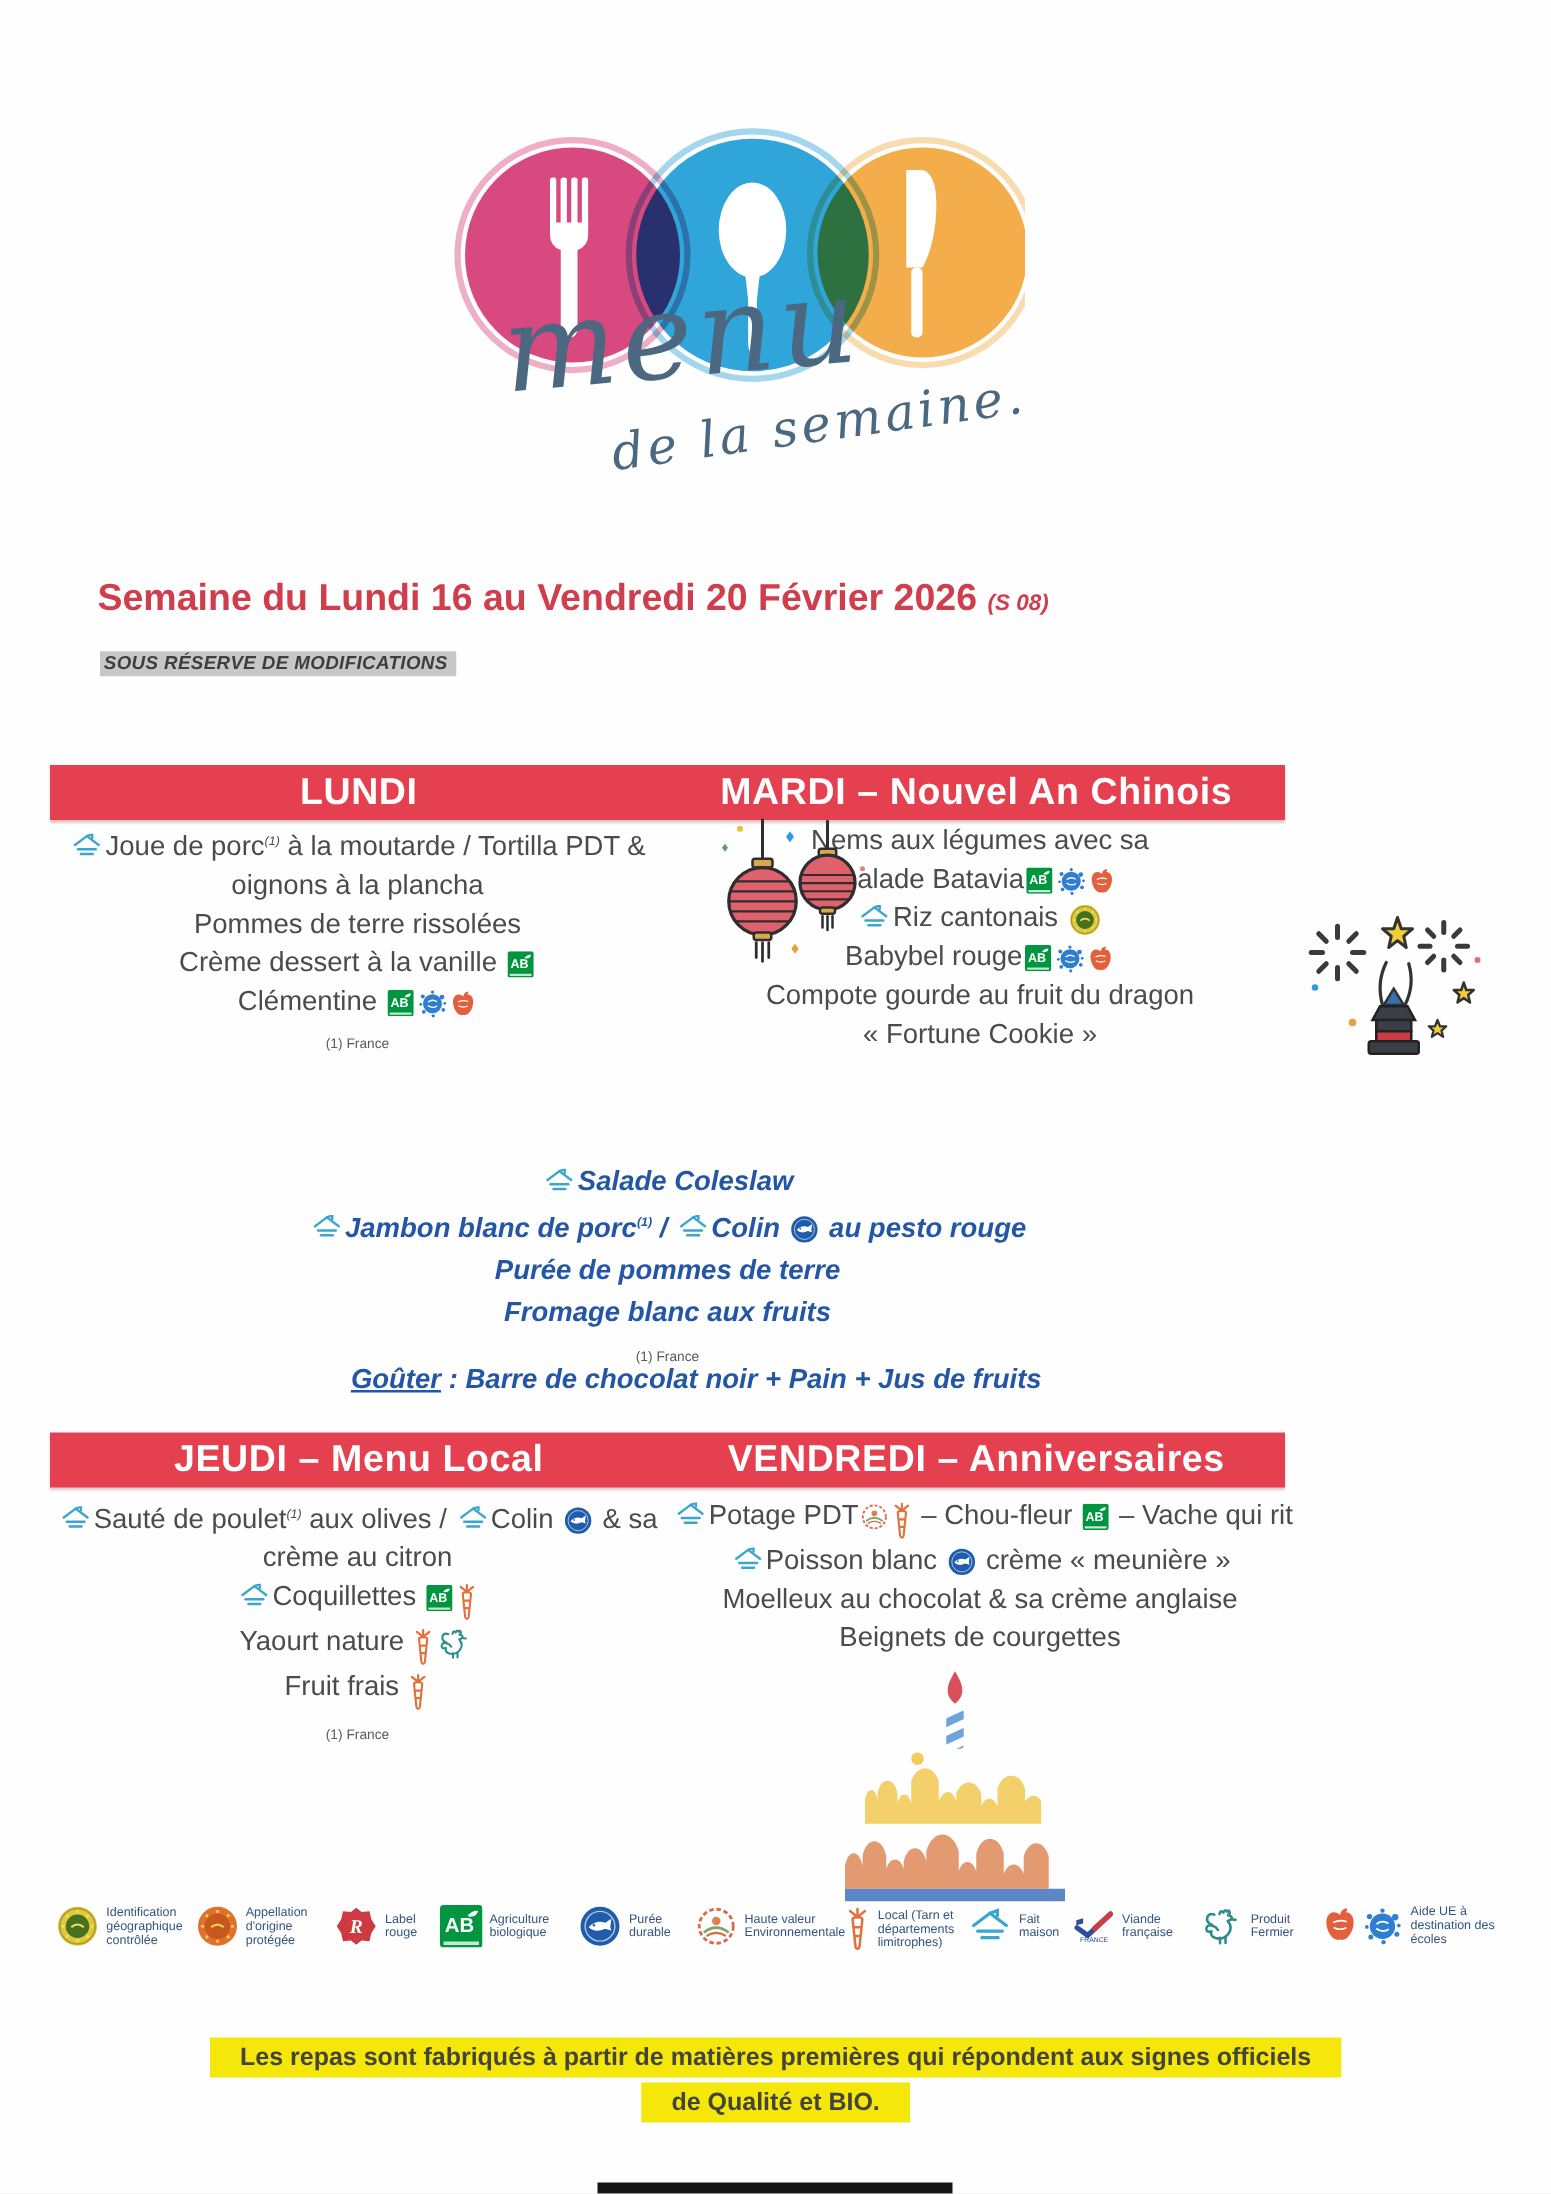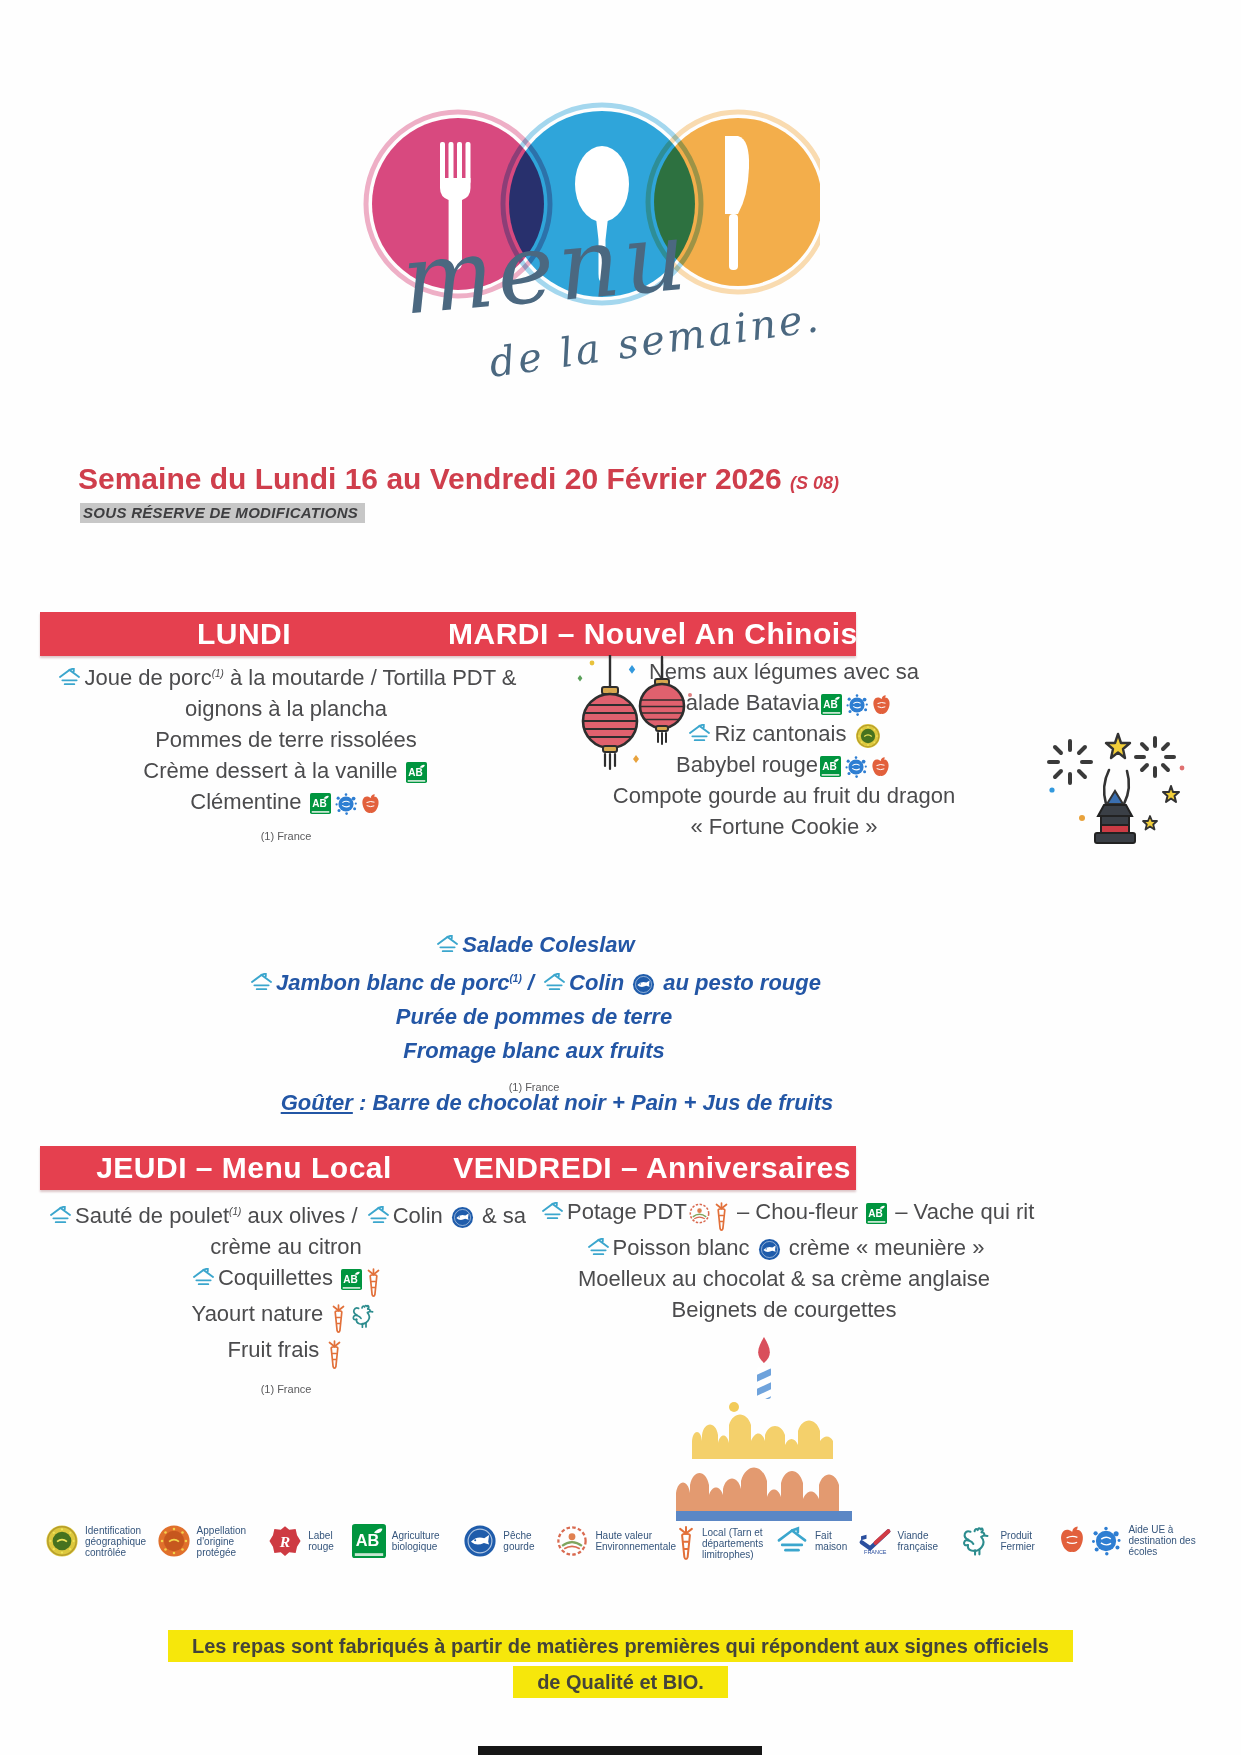--- a/index.html
+++ b/index.html
@@ -12,25 +12,25 @@
   .logo-word{position:absolute;left:62px;top:128px;font-family:"DejaVu Serif",serif;
              font-style:italic;font-size:96px;color:#4b6880;transform:rotate(-5deg);
              letter-spacing:4px;line-height:1;}
   .logo-tagline{position:absolute;left:148px;top:228px;font-family:"DejaVu Serif",serif;
              font-style:italic;font-size:40px;color:#4b6880;transform:rotate(-8deg);
              letter-spacing:3px;line-height:1;white-space:nowrap;}
 
   
   .title{position:absolute;left:78px;top:462px;font-size:30px;font-weight:bold;color:#cf3e4c;white-space:nowrap;}
   .title .week{font-size:18px;font-style:italic;}
-  .disclaimer{position:absolute;left:80px;top:503px;font-size:15px;font-weight:bold;font-style:italic;
+  .disclaimer{position:absolute;left:80px;top:521px;font-size:15px;font-weight:bold;font-style:italic;
               color:#3e3e40;background:#c7c7c7;padding:1px 7px 2px 3px;letter-spacing:.3px;}
 
   
-  .banner{position:absolute;left:40px;width:816px;height:44px;background:#e5404f;
+  .banner{position:absolute;left:40px;width:988px;height:44px;background:#e5404f;
           display:flex;align-items:center;color:#fff;font-weight:bold;font-size:30px;
           letter-spacing:.5px;box-shadow:0 2px 2px rgba(120,30,40,.25);}
   .banner .half{width:50%;text-align:center;white-space:nowrap;}
   .banner-1{top:612px;}
   .banner-2{top:1146px;}
   .banner-teal{position:absolute;left:40px;top:862px;width:988px;height:50px;background:#20707f;
           color:#fff;font-weight:bold;font-size:31px;letter-spacing:1px;display:flex;
           align-items:center;justify-content:center;
           background-image:linear-gradient(180deg,#2b7c8b 0%,#1d6a79 55%,#155763 100%);}
 
@@ -600,21 +600,21 @@
       </div>
       <div class="leg-item">
         <span class="lic lic-peche">
           <svg viewBox="0 0 24 24">
             <circle cx="12" cy="12" r="11" fill="#1f5cab"></circle>
             <circle cx="12" cy="12" r="8.4" fill="none" stroke="#fff" stroke-width="0.8" opacity=".65"></circle>
             <path d="M5.6 12.6 q4 -4.4 9.4 -2.6 l3.4 -2.2 l-0.6 4.8 l0.6 1.8 l-3.6 -1 q-5.4 2.6 -9.2 -0.8 z" fill="#fff"></path>
             <circle cx="8.6" cy="11.4" r="0.7" fill="#1f5cab"></circle>
           </svg>
         </span>
-        <div class="leg-label">Pêche gourde</div>
+        <div class="leg-label">Purée durable</div>
       </div>
       <div class="leg-item">
         <span class="lic lic-hve">
           <svg viewBox="0 0 24 24">
             <circle cx="12" cy="12" r="9.6" fill="none" stroke="#d96a50" stroke-width="1.6" stroke-dasharray="2.5 1.6"></circle>
             <circle cx="12" cy="9" r="2.4" fill="#e08050"></circle>
             <path d="M5 15.5 q7 -5.5 14 0" stroke="#7fa45e" stroke-width="1.5" fill="none"></path>
             <path d="M6.5 17.5 q5.5 -3.5 11 0" stroke="#d96a50" stroke-width="1.2" fill="none"></path>
           </svg>
         </span>

